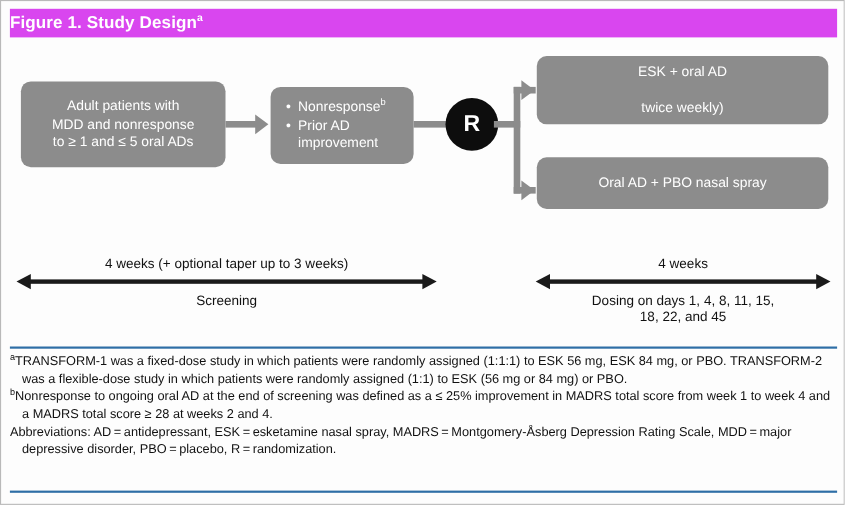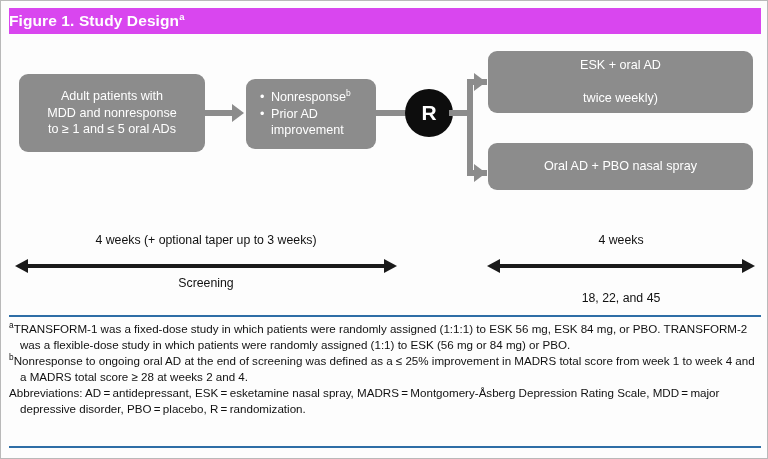--- a/index.html
+++ b/index.html
@@ -214,21 +214,21 @@
     width: 382px;
   }
   #timeline-dosing {
     left: 486px;
     top: 232px;
     width: 268px;
   }
   .tl-top-label {
     font-size: 12.3px;
     color: #111111;
-    margin-bottom: 12px;
+    margin-bottom: 2px;
     white-space: nowrap;
   }
   .tl-arrow {
     position: relative;
     height: 14px;
     width: 100%;
   }
   .tl-arrow .bar {
     position: absolute;
     left: 11px;
@@ -360,21 +360,21 @@
   </div>
 
   <div class="timeline" id="timeline-dosing">
     <div class="tl-top-label">4 weeks</div>
     <div class="tl-arrow">
       <div class="head-left"></div>
       <div class="bar"></div>
       <div class="head-right"></div>
     </div>
     <div class="tl-bottom-label">
-      <br>
+      <span>Dosing on days 1, 4, 8, 11, 15,</span><br>
       <span>18, 22, and 45</span>
     </div>
   </div>
 
   <div class="divider" id="divider-top"></div>
 
   <div class="notes">
     <span class="note"><sup>a</sup><span>TRANSFORM-1 was a fixed-dose study in which patients were randomly assigned (1:1:1) to ESK 56 mg, ESK 84 mg, or PBO. TRANSFORM-2 was a flexible-dose study in which patients were randomly assigned (1:1) to ESK (56 mg or 84 mg) or PBO.</span></span>
     <span class="note"><sup>b</sup><span>Nonresponse to ongoing oral AD at the end of screening was defined as a ≤ 25% improvement in MADRS total score from week 1 to week 4 and a MADRS total score ≥ 28 at weeks 2 and 4.</span></span>
     <span class="note">Abbreviations: AD = antidepressant, ESK = esketamine nasal spray, MADRS = Montgomery-Åsberg Depression Rating Scale, MDD = major depressive disorder, PBO = placebo, R = randomization.</span>

